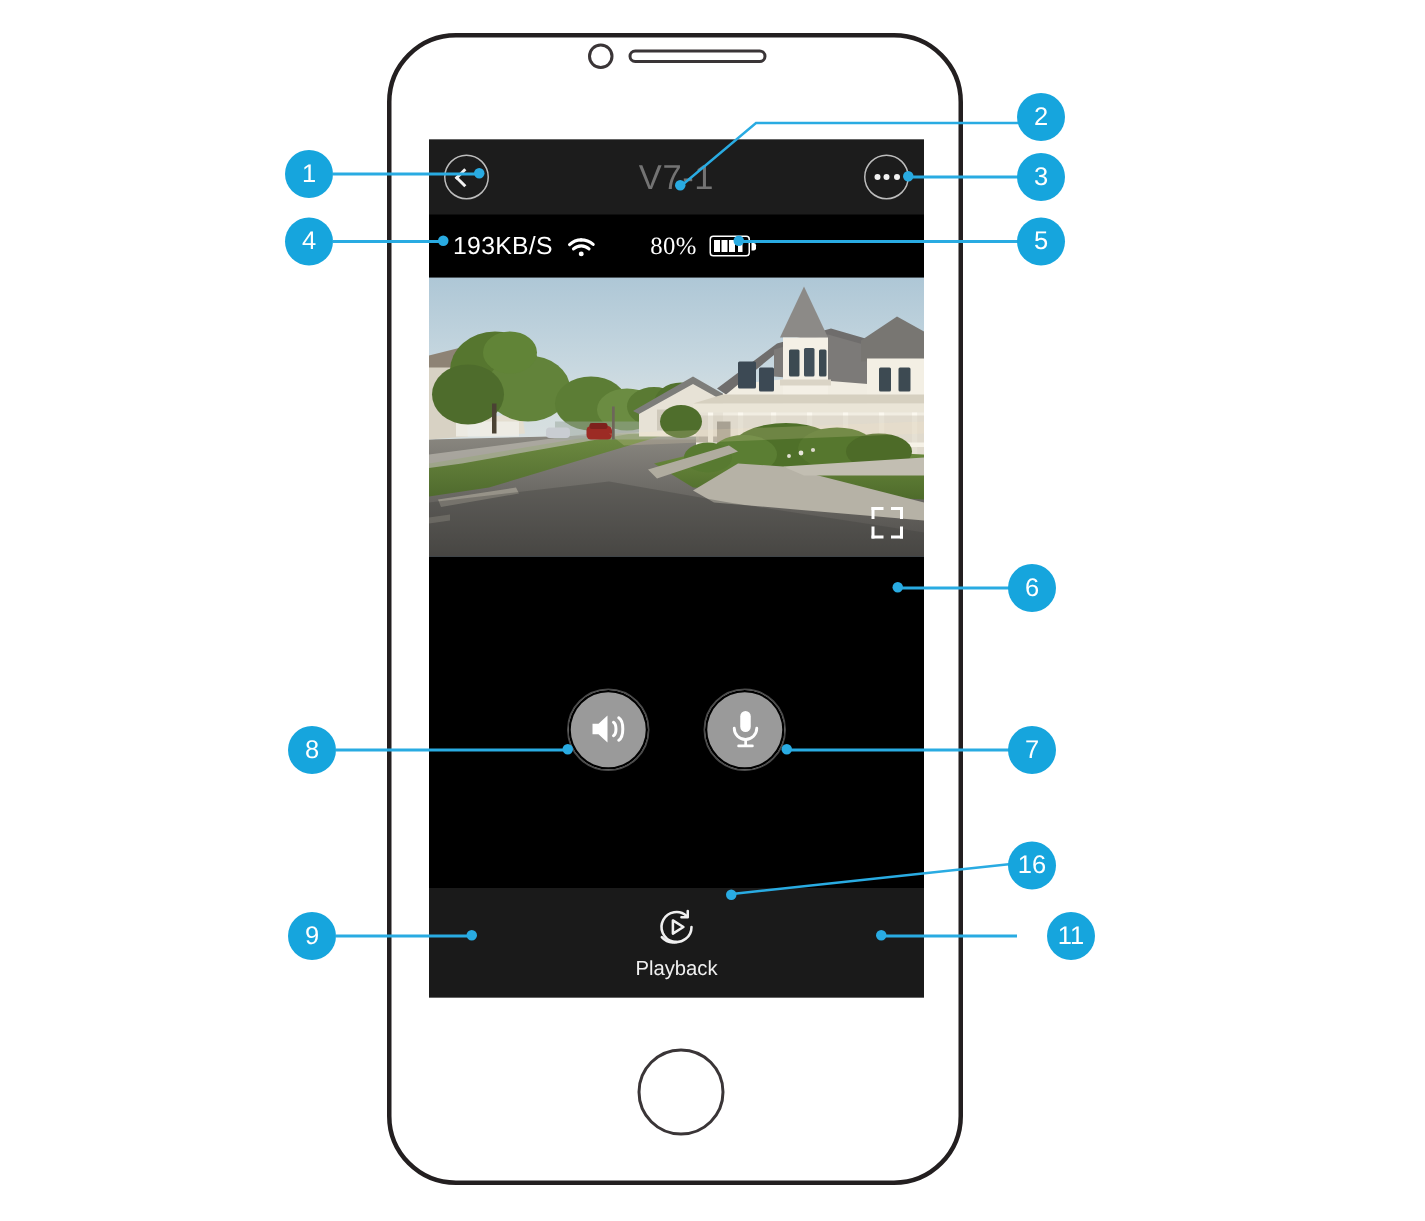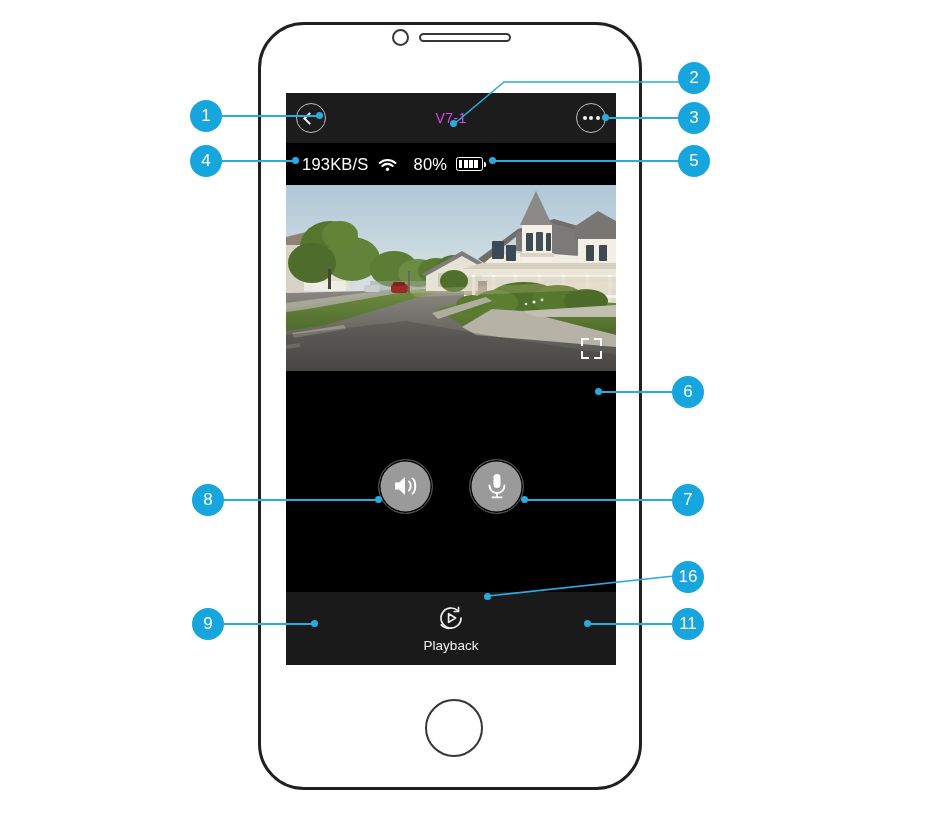--- a/index.html
+++ b/index.html
@@ -49,21 +49,21 @@
   }
 
   
   .app-header {
     position: relative;
     height: 50px;
     background: #1c1c1c;
     display: flex; align-items: center; justify-content: center;
   }
   .app-title {
-    color: #d946ef; font-size: 14px; letter-spacing: .4px;
+    color: #737373; font-size: 23px; letter-spacing: .4px;
   }
   .circ-btn {
     position: absolute; top: 10px;
     width: 30px; height: 30px;
     border: 1.6px solid #bdbdbd;
     border-radius: 50%;
     display: flex; align-items: center; justify-content: center;
   }
   .btn-back { left: 10px; }
   .btn-more { right: 10px; }
@@ -79,21 +79,21 @@
 
   
   .status-row {
     height: 42px;
     background: #000;
     display: flex; align-items: center;
     padding-left: 16px;
     gap: 9px;
   }
   .status-text { color: #ffffff; font-size: 16.5px; letter-spacing: .2px; }
-  .batt-pct { margin-left: 8px; }
+  .batt-pct { margin-left: 28px; font-family: Liberation Serif, serif; }
   .wifi-icon { width: 19px; height: 15px; position: relative; }
   .batt-icon {
     width: 27px; height: 14px;
     border: 1.7px solid #ffffff;
     border-radius: 2.5px;
     position: relative;
     display: flex; align-items: center;
     padding: 1.7px;
     gap: 1.6px;
   }
@@ -421,17 +421,17 @@
   <div class="badge" style="left:192px; top:608px;">9</div>
   <div class="lead" style="left:224px; top:623px; width:92px;"></div>
   <div class="lead-dot" style="left:311px; top:620px;"></div>
 
   <div class="badge" style="left:672px; top:561px;">16</div>
   <svg class="lead-diag" style="left:486px; top:572px;" width="192" height="26">
     <path d="M2 24 L188 4" fill="none" stroke="#29abe2" stroke-width="1.6"></path>
   </svg>
   <div class="lead-dot" style="left:484px; top:593px;"></div>
 
-  <div class="badge" style="left:672px; top:608px;">11</div>
+  <div class="badge" style="left:698px; top:608px;">11</div>
   <div class="lead" style="left:588px; top:623px; width:90px;"></div>
   <div class="lead-dot" style="left:584px; top:620px;"></div>
 
 </div>
 
 </body></html>

